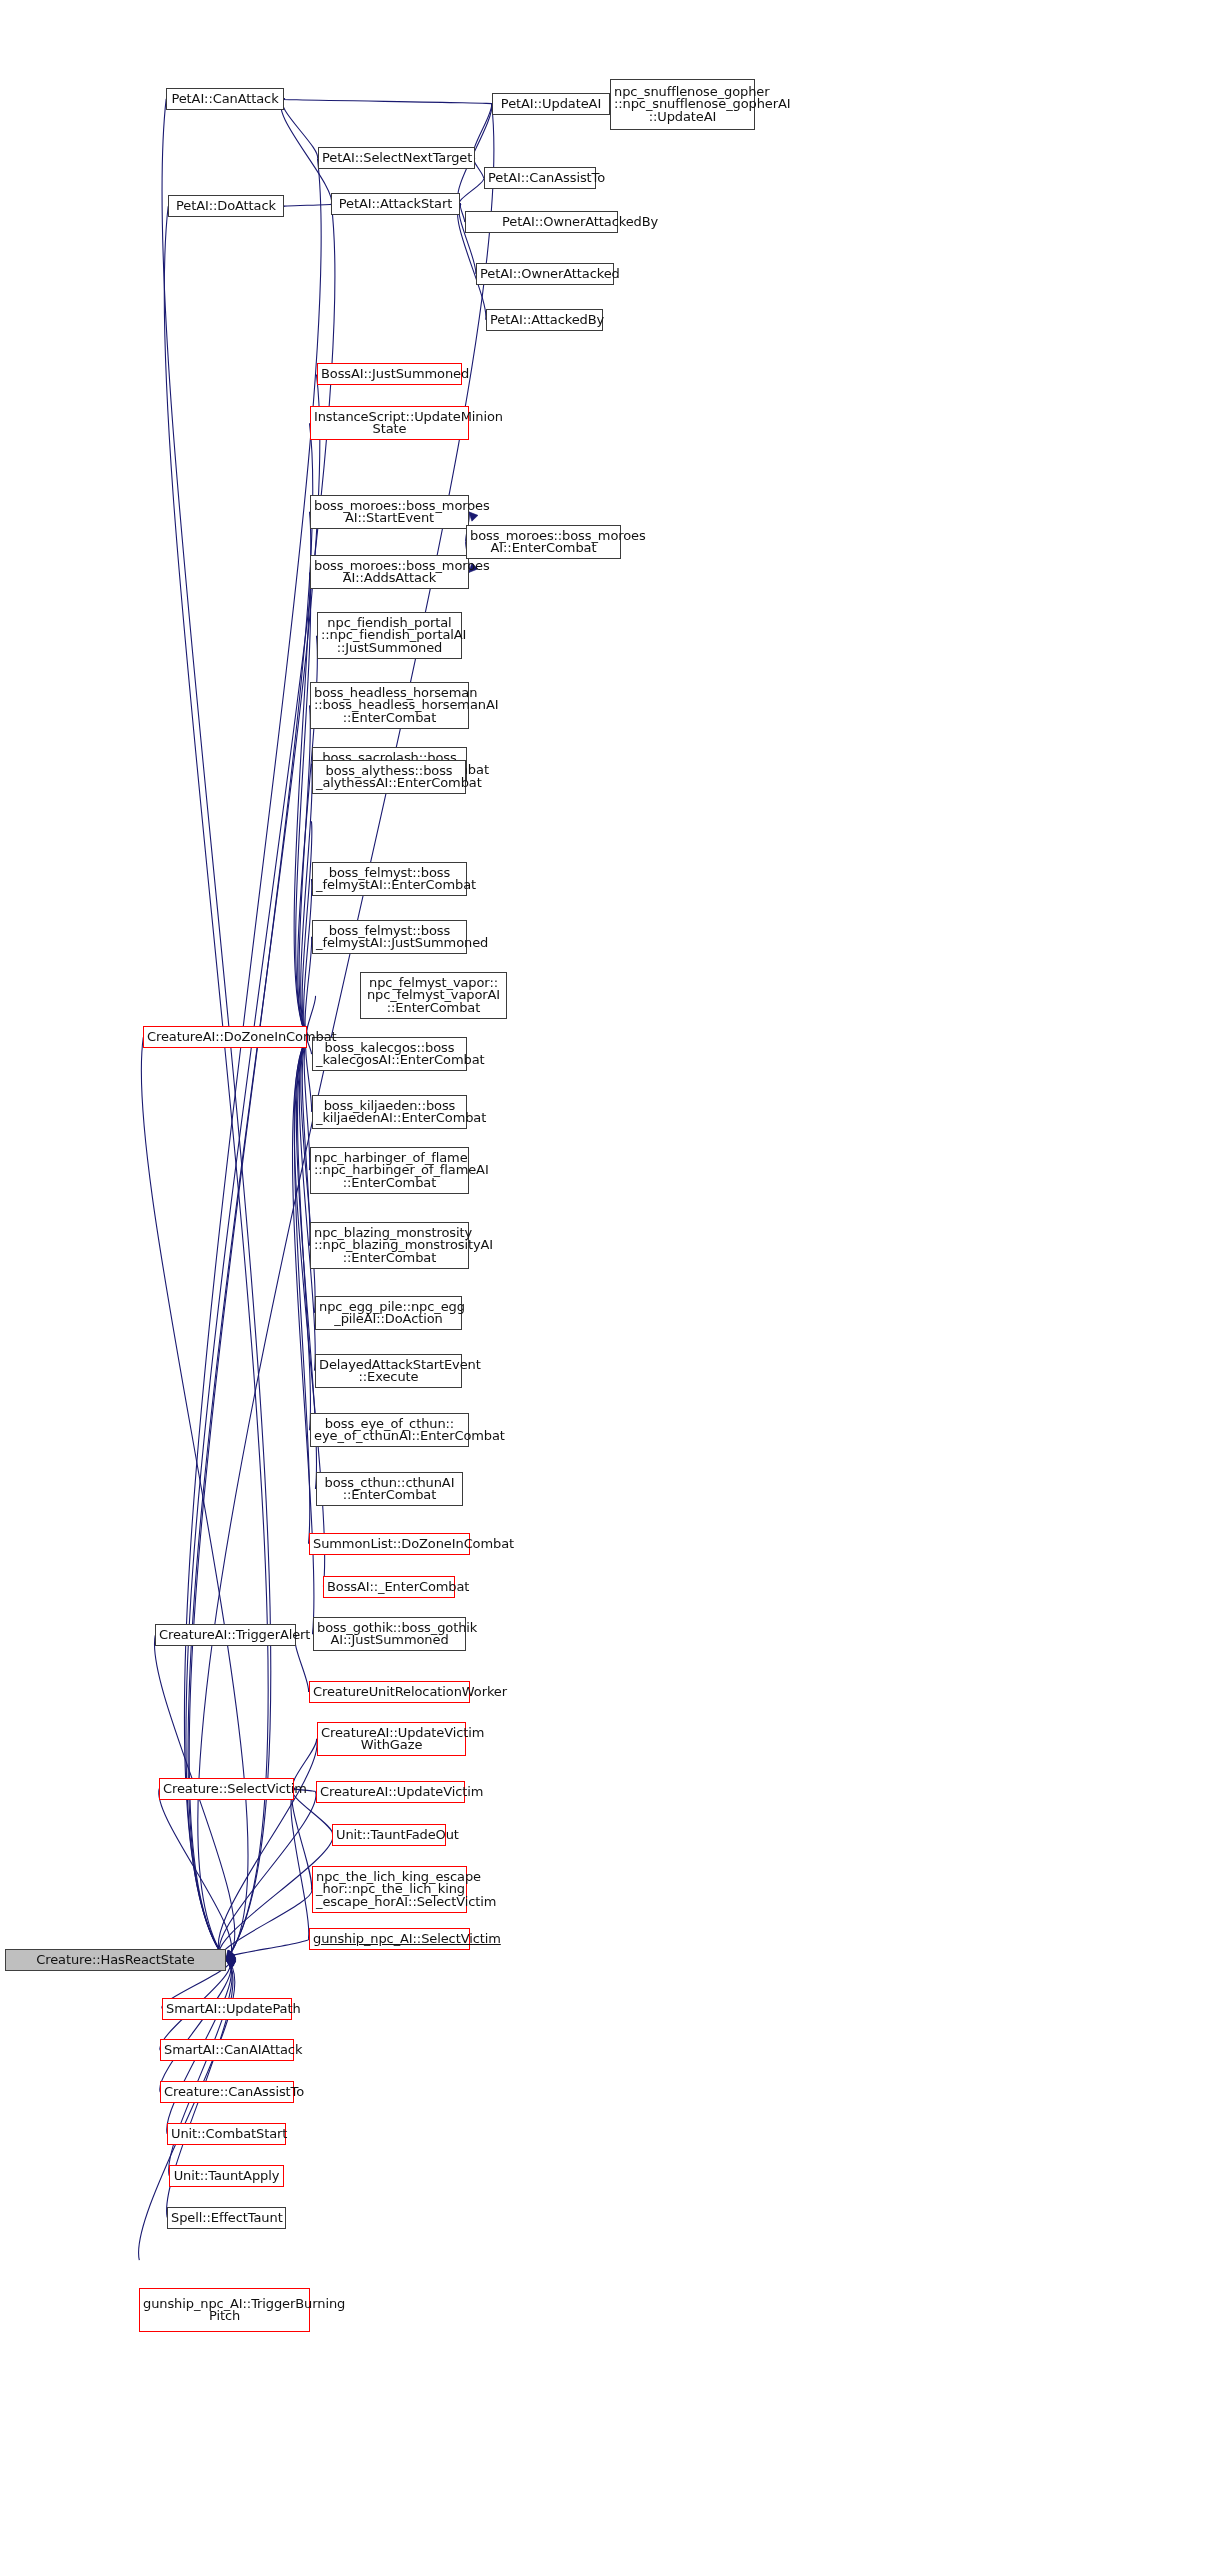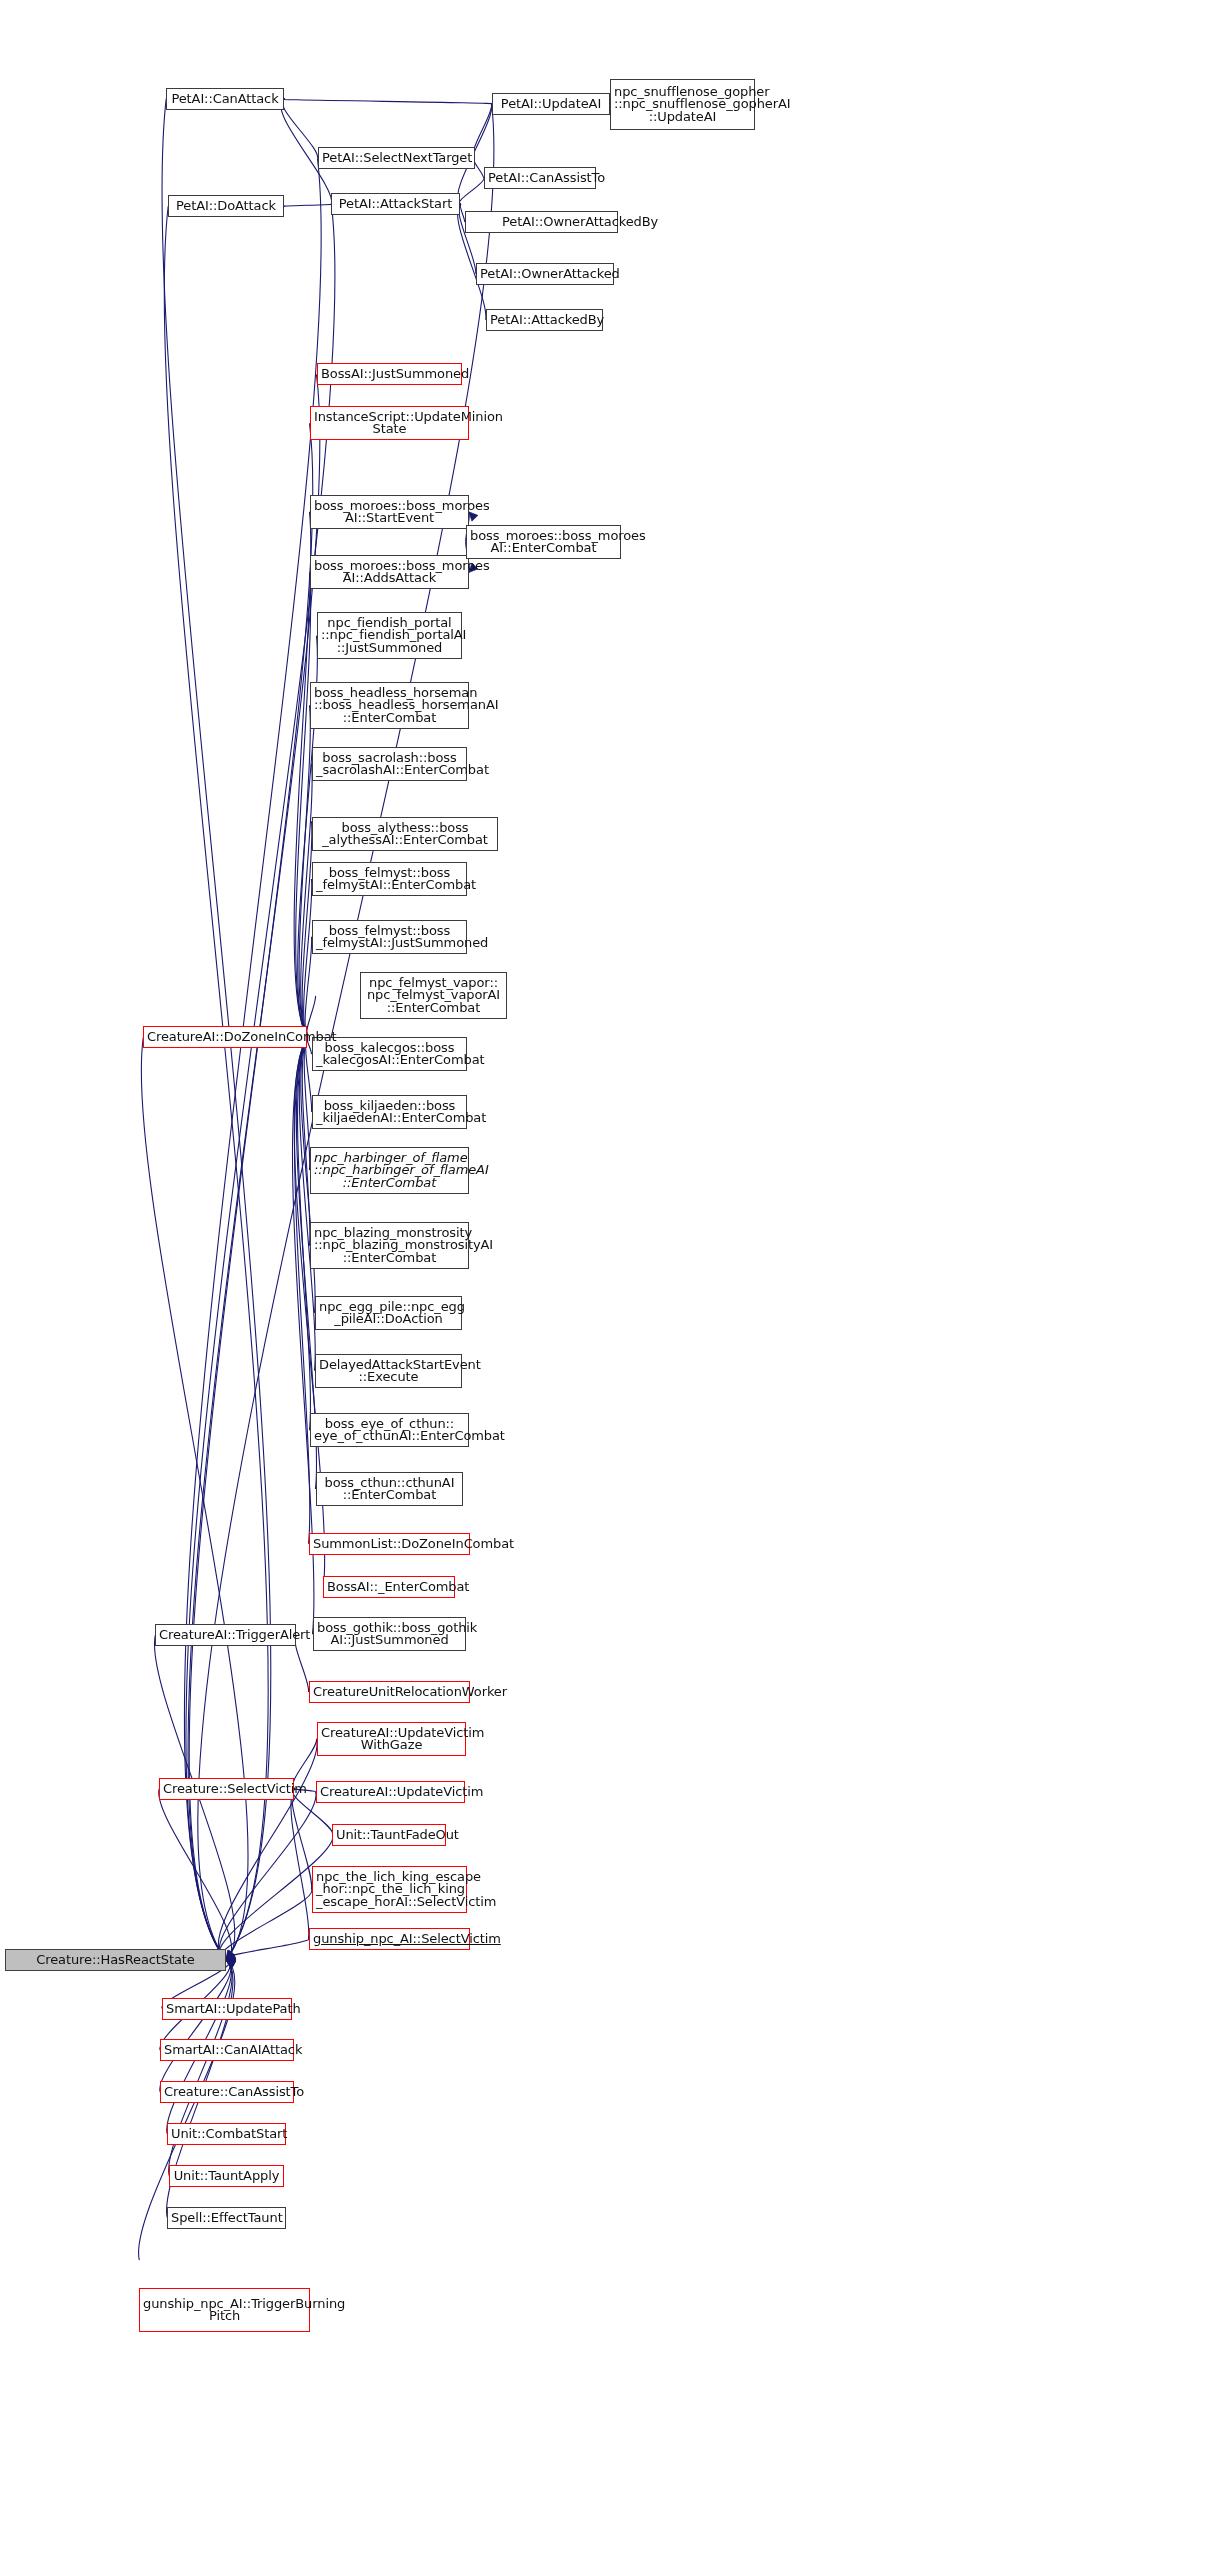--- a/index.html
+++ b/index.html
@@ -169,34 +169,34 @@
     <div class="node" style="left: 466px; top: 525px; width: 155px; height: 34px;"><span class="lbl">boss_moroes::boss_moroes
 AI::EnterCombat</span></div>
     <div class="node" style="left: 317px; top: 612px; width: 145px; height: 47px;"><span class="lbl">npc_fiendish_portal
 ::npc_fiendish_portalAI
 ::JustSummoned</span></div>
     <div class="node" style="left: 310px; top: 682px; width: 159px; height: 47px;"><span class="lbl">boss_headless_horseman
 ::boss_headless_horsemanAI
 ::EnterCombat</span></div>
     <div class="node" style="left: 312px; top: 747px; width: 155px; height: 34px;"><span class="lbl">boss_sacrolash::boss
 _sacrolashAI::EnterCombat</span></div>
-    <div class="node" style="left: 312px; top: 817px; width: 186px; height: 34px;"><span class="lbl">boss_alythess::boss
+    <div class="node" style="left: 312px; top: 760px; width: 154px; height: 34px;"><span class="lbl">boss_alythess::boss
 _alythessAI::EnterCombat</span></div>
     <div class="node" style="left: 312px; top: 862px; width: 155px; height: 34px;"><span class="lbl">boss_felmyst::boss
 _felmystAI::EnterCombat</span></div>
     <div class="node" style="left: 312px; top: 920px; width: 155px; height: 34px;"><span class="lbl">boss_felmyst::boss
 _felmystAI::JustSummoned</span></div>
     <div class="node" style="left: 316px; top: 972px; width: 147px; height: 47px; margin-left: 44px;"><span class="lbl">npc_felmyst_vapor::
 npc_felmyst_vaporAI
 ::EnterCombat</span></div>
     <div class="node" style="left: 312px; top: 1037px; width: 155px; height: 34px;"><span class="lbl">boss_kalecgos::boss
 _kalecgosAI::EnterCombat</span></div>
     <div class="node" style="left: 312px; top: 1095px; width: 155px; height: 34px;"><span class="lbl">boss_kiljaeden::boss
 _kiljaedenAI::EnterCombat</span></div>
-    <div class="node" style="left: 310px; top: 1147px; width: 159px; height: 47px; font-style: italic;"><span class="lbl">npc_harbinger_of_flame
+    <div class="node" style="left: 310px; top: 1147px; width: 159px; height: 47px;"><span class="lbl">npc_harbinger_of_flame
 ::npc_harbinger_of_flameAI
 ::EnterCombat</span></div>
     <div class="node" style="left: 310px; top: 1222px; width: 159px; height: 47px;"><span class="lbl">npc_blazing_monstrosity
 ::npc_blazing_monstrosityAI
 ::EnterCombat</span></div>
     <div class="node" style="left: 315px; top: 1296px; width: 147px; height: 34px;"><span class="lbl">npc_egg_pile::npc_egg
 _pileAI::DoAction</span></div>
     <div class="node" style="left: 315px; top: 1354px; width: 147px; height: 34px;"><span class="lbl">DelayedAttackStartEvent
 ::Execute</span></div>
     <div class="node" style="left: 310px; top: 1413px; width: 159px; height: 34px;"><span class="lbl">boss_eye_of_cthun::

